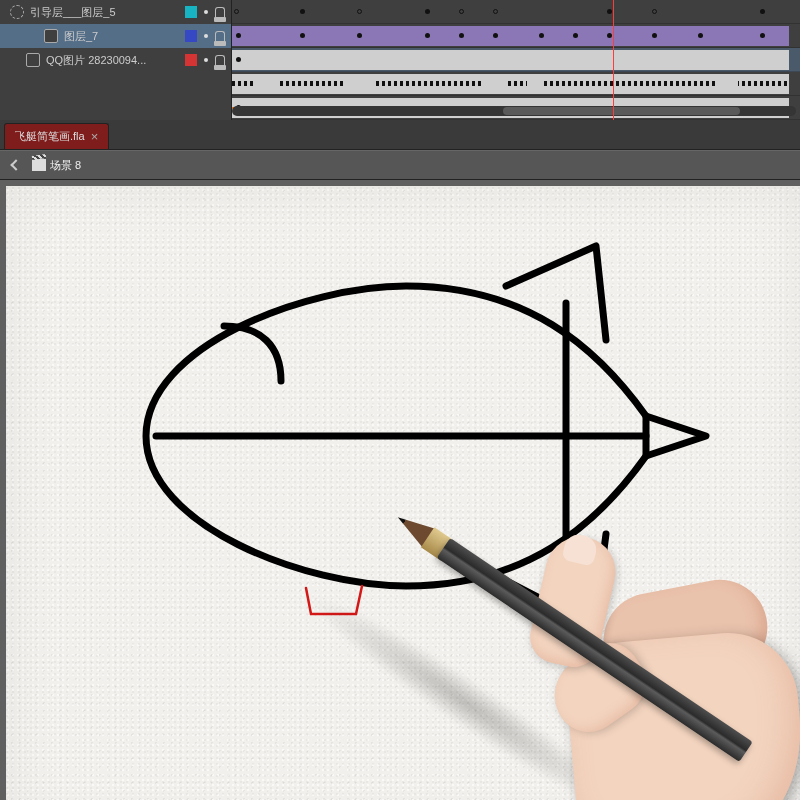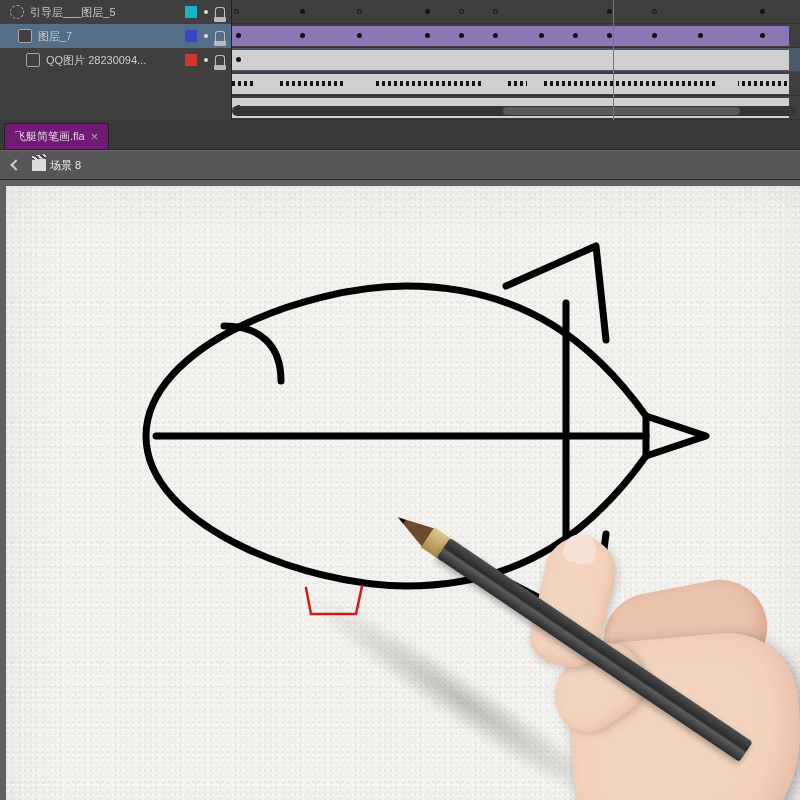--- a/index.html
+++ b/index.html
@@ -32,21 +32,21 @@
   .frame-dot { position:absolute; top:50%; width:5px; height:5px; margin-top:-2.5px; background:#111; border-radius:50%; }
   .frame-hollow { position:absolute; top:50%; width:5px; height:5px; margin-top:-3px; border:1px solid #111; border-radius:50%; background:transparent; }
   .line-orange { position:absolute; top:50%; height:2px; background:#e87a22; }
   .playhead { position:absolute; top:-8px; bottom:0; width:1px; background:#ff3b3b; z-index:5; }
   .playhead::before { content:""; position:absolute; top:-6px; left:-5px; width:11px; height:10px; background:#ff3b3b; border-radius:2px; }
   .scroll-track { position:absolute; left:232px; right:4px; bottom:2px; height:10px; background:#353535; border-radius:5px; }
   .scroll-thumb { position:absolute; top:1px; height:8px; background:#5a5a5a; border-radius:4px; }
 
   
   .tab-bar { height: 30px; background: #3a3a3a; display:flex; align-items:flex-end; border-bottom:1px solid #222; }
-  .doc-tab { height: 26px; padding: 0 10px; background:#701a75; border:1px solid #222; border-bottom:none; display:flex; align-items:center; gap:6px; font-size:11px; color:#ddd; border-radius:3px 3px 0 0; margin-left:4px; }
+  .doc-tab { height: 26px; padding: 0 10px; background:#7f1d1d; border:1px solid #222; border-bottom:none; display:flex; align-items:center; gap:6px; font-size:11px; color:#ddd; border-radius:3px 3px 0 0; margin-left:4px; }
   .close-x { font-size:13px; color:#aaa; cursor:pointer; }
 
   
   .scene-bar { height:30px; background:#565656; border-top:1px solid #666; border-bottom:1px solid #222; display:flex; align-items:center; padding:0 8px; gap:10px; font-size:11px; color:#eee; }
   .back-arrow { width:14px; height:14px; position:relative; }
   .back-arrow::before { content:""; position:absolute; top:3px; left:4px; width:6px; height:6px; border-left:2px solid #ccc; border-bottom:2px solid #ccc; transform:rotate(45deg); }
   .clapper { width:14px; height:12px; background:#ddd; position:relative; margin-right:4px; }
   .clapper::before { content:""; position:absolute; top:-4px; left:0; right:0; height:4px; background:repeating-linear-gradient(45deg,#444 0 2px,#ddd 2px 4px); transform:rotate(-8deg); }
 
   
@@ -84,21 +84,21 @@
     <div class="layer-list">
       <div class="layer-row">
         <span class="layer-icon guide-icon"></span>
         <span class="layer-name">引导层___图层_5</span>
         <span class="layer-controls">
           <span class="outline-swatch c-cyan"></span>
           <span class="eye-dot"></span>
           <span class="lock-icon-small"></span>
         </span>
       </div>
-      <div class="layer-row selected" style="padding-left:18px">
+      <div class="layer-row selected" style="padding-left:44px">
         <span class="layer-icon"></span>
         <span class="layer-name">图层_7</span>
         <span class="layer-controls">
           <span class="outline-swatch c-dkblue"></span>
           <span class="eye-dot"></span>
           <span class="lock-icon-small"></span>
         </span>
       </div>
       <div class="layer-row" style="padding-left:26px">
         <span class="layer-icon"></span>

